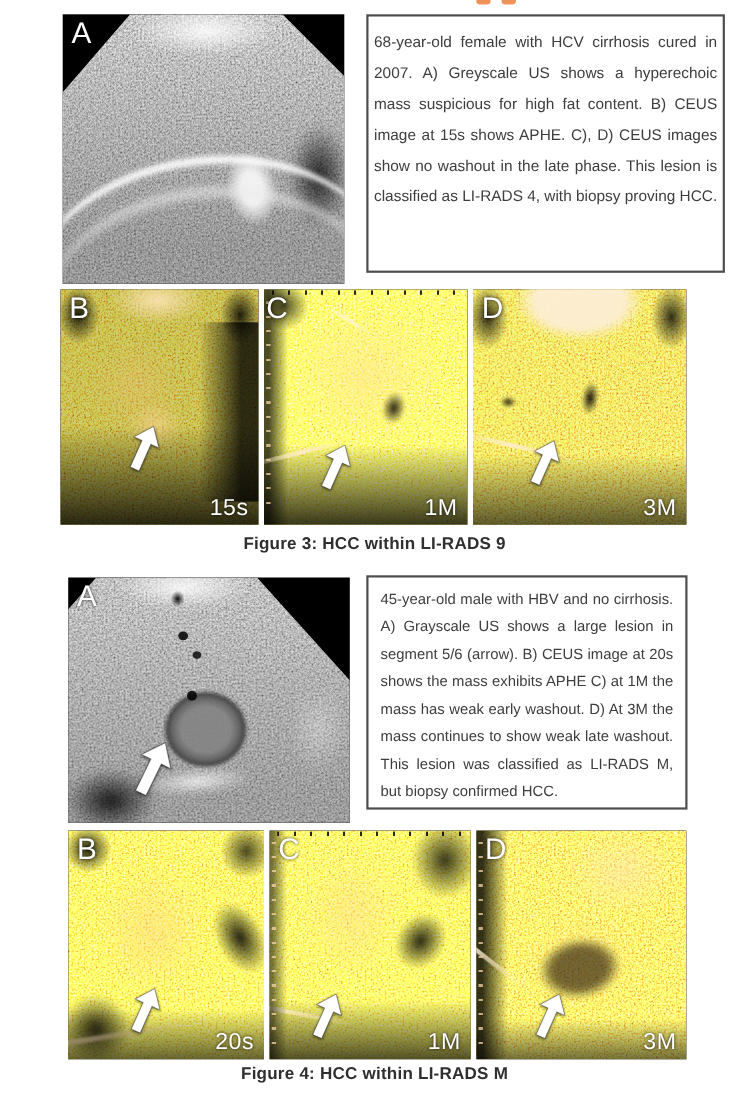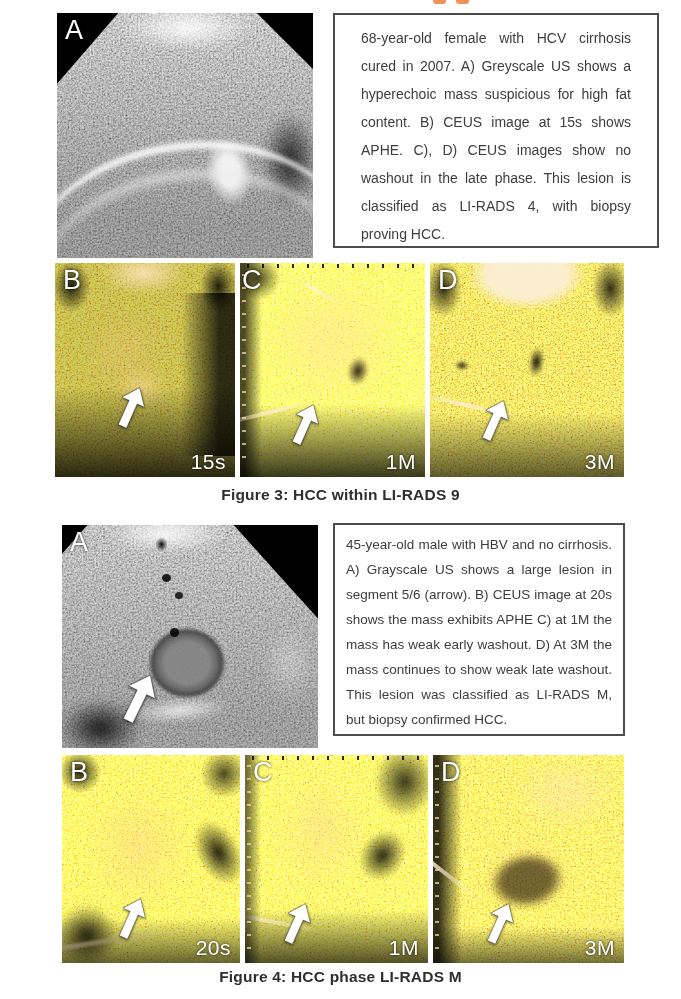--- a/index.html
+++ b/index.html
@@ -153,21 +153,21 @@
   .d4-line{left:-6%;top:60%;width:36%;height:4px;transform:rotate(38deg);
     background:linear-gradient(90deg,rgba(255,238,206,.9),rgba(255,238,206,0));filter:blur(.7px);}
   .d4-darkB{left:0;bottom:0;width:100%;height:18%;background:linear-gradient(0deg,rgba(0,0,0,.55),rgba(0,0,0,0));}
 
   
   .textbox{
     position:absolute;border:2px solid #4d4d4d;background:#fff;box-sizing:border-box;
     color:#3d3d3d;text-align:justify;
   }
   .textbox p{margin:0;}
-  .pos-t3{left:333px;top:13px;width:326px;height:235px;padding:9px 26px;font-size:14px;line-height:28px;}
+  .pos-t3{left:333px;top:13px;width:326px;height:235px;padding:9px 5px;font-size:14px;line-height:28px;}
   .pos-t4{left:333px;top:523px;width:292px;height:213px;padding:7px 11px;font-size:13.5px;line-height:25px;}
 
   
   .figcap{
     position:absolute;left:0;width:681px;text-align:center;color:#2f2f2f;
     font-size:15.5px;font-weight:700;letter-spacing:.2px;
   }
   .cap3{top:486px;}
   .cap4{top:968px;}
 </style>
@@ -346,13 +346,13 @@
   <div class="ov d4-line"></div>
   <div class="ov d4-darkB"></div>
   <div class="ov ruler-left"></div>
   <svg class="parrow" style="left:27%;top:70%;width:30px;height:44px">
       <use href="#arrow" transform="rotate(24 15 22)"></use>
     </svg>
   <div class="plabel">D</div>
   <div class="ptime">3M</div>
 </div>
 
-<div class="figcap cap4">Figure 4: HCC phase LI-RADS M</div>
+<div class="figcap cap4">Figure 4: HCC within LI-RADS M</div>
 
 </body></html>

